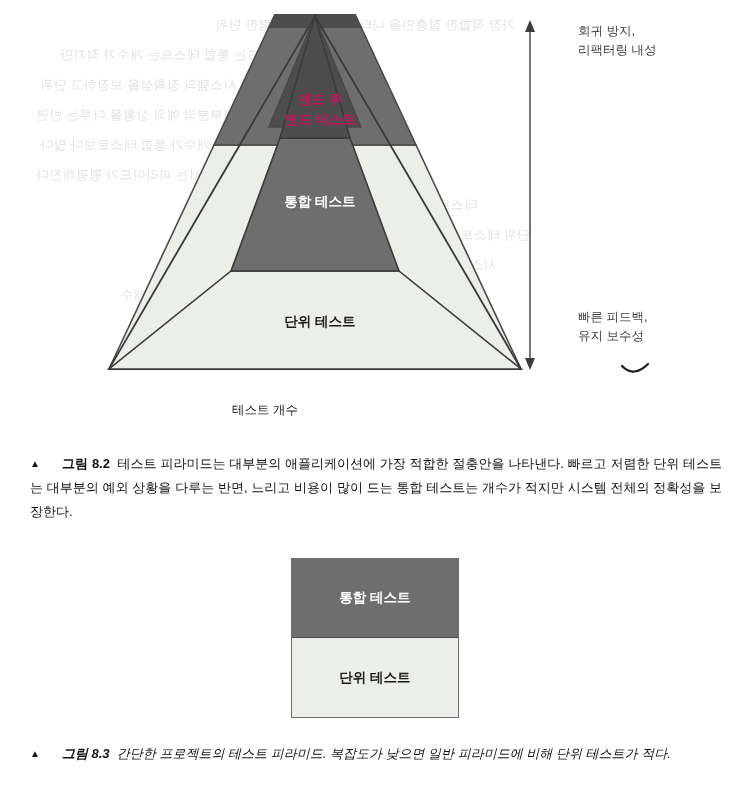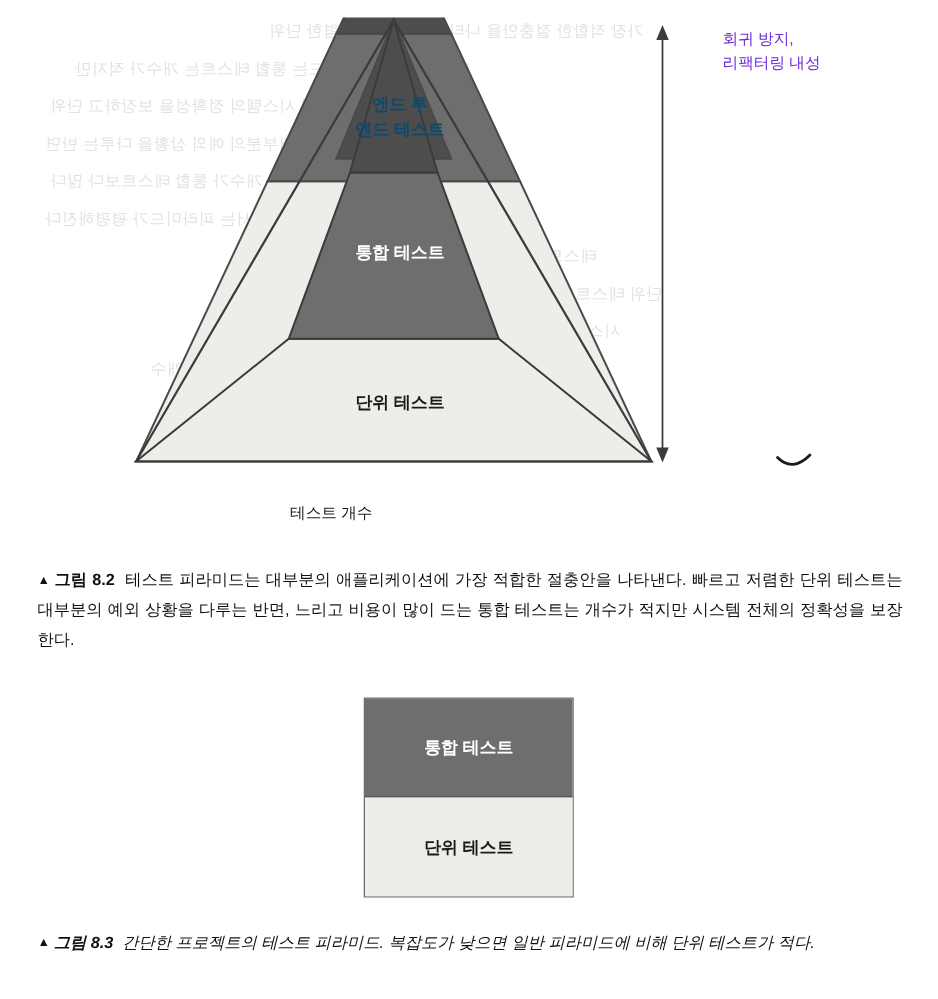--- a/index.html
+++ b/index.html
@@ -51,44 +51,44 @@
   .layer-label {
     position: absolute;
     text-align: center;
     font-size: 13.5px;
     line-height: 1.45;
     font-weight: 600;
     white-space: pre-line;
   }
   .label-e2e {
     left: 160px;
-    top: 60px;
+    top: 76px;
     width: 110px;
-    color: #0c4a6e;
+    color: #be185d;
   }
   .label-int {
     left: 150px;
     top: 178px;
     width: 130px;
     color: #ffffff;
   }
   .label-unit {
     left: 150px;
     top: 298px;
     width: 130px;
     color: #1a1a1a;
     font-weight: 600;
   }
 
   .axis-note {
     position: absolute;
     font-size: 12.5px;
     line-height: 1.5;
     white-space: pre-line;
-    color: #6d28d9;
+    color: #404040;
   }
   .note-top { left: 578px; top: 22px; }
   .note-bottom { left: 578px; top: 308px; }
 
   .brace-label {
     position: absolute;
     left: 232px;
     top: 402px;
     font-size: 12.5px;
     color: #1a1a1a;
@@ -101,20 +101,21 @@
     color: #111;
     text-align: justify;
   }
   .caption .tri {
     font-size: 10px;
     vertical-align: 1px;
     margin-right: 3px;
   }
   .caption .figno {
     font-weight: bold;
+    margin-left: 19px;
   }
 
   #cap82 {
     left: 30px;
     top: 452px;
     width: 692px;
   }
 
   #fig83 {
     position: absolute;
@@ -210,20 +211,22 @@
   </div>
 
   <svg style="position:absolute; left:516px; top:14px;" width="46" height="362">
     <line x1="14" y1="16" x2="14" y2="346" stroke="#3b3b3b" stroke-width="1.4"></line>
     <polygon points="14,6 9,18 19,18" fill="#3b3b3b"></polygon>
     <polygon points="14,356 9,344 19,344" fill="#3b3b3b"></polygon>
   </svg>
 
   <div class="axis-note note-top">회귀 방지,
 리팩터링 내성</div>
+  <div class="axis-note note-bottom">빠른 피드백,
+유지 보수성</div>
 
   <svg style="position:absolute; left:620px; top:362px;" width="34" height="24">
     <path d="M2,4 Q14,16 28,2" fill="none" stroke="#1a1a1a" stroke-width="2.2" stroke-linecap="round"></path>
   </svg>
 
   <div class="brace-label">테스트 개수</div>
 </div>
 
 <div class="caption" id="cap82">
   <span class="tri">▲</span><span class="figno">그림 8.2</span>&nbsp;&nbsp;<span>테스트 피라미드는 대부분의 애플리케이션에 가장 적합한 절충안을 나타낸다. 빠르고 저렴한 단위 테스트는 대부분의 예외 상황을 다루는 반면, 느리고 비용이 많이 드는 통합 테스트는 개수가 적지만 시스템 전체의 정확성을 보장한다.</span>

